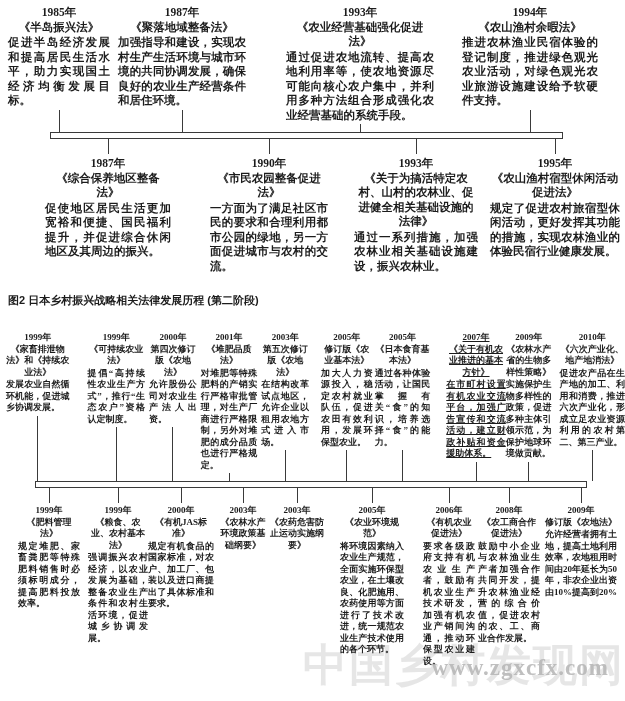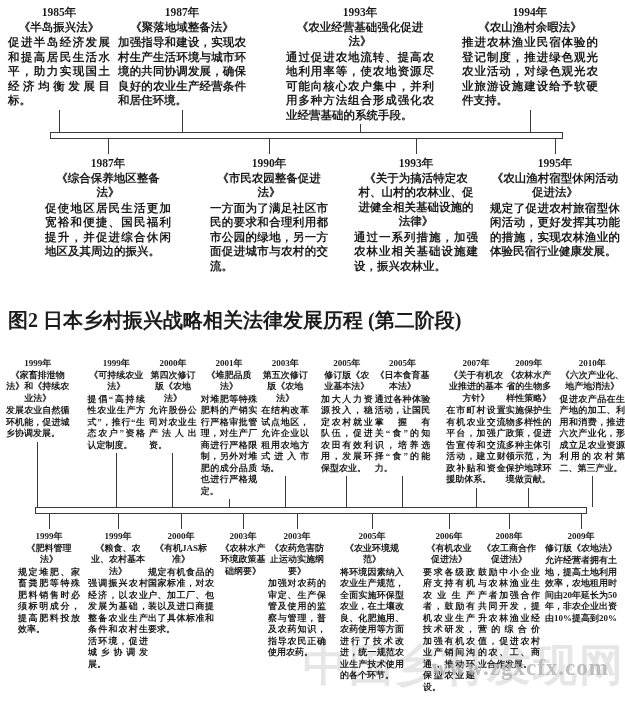--- a/index.html
+++ b/index.html
@@ -33,38 +33,38 @@
   #tl1-above .entry:nth-child(1){width:102px;margin-left:8px;}
   #tl1-above .entry:nth-child(2){width:128px;margin-left:8px;}
   #tl1-above .entry:nth-child(3){width:148px;margin-left:40px;}
   #tl1-above .entry:nth-child(4){width:136px;margin-left:28px;}
   #tl1-below .entry:nth-child(1){width:126px;margin-left:45px;}
   #tl1-below .entry:nth-child(2){width:118px;margin-left:39px;}
   #tl1-below .entry:nth-child(3){width:124px;margin-left:26px;}
   #tl1-below .entry:nth-child(4){width:130px;margin-left:12px;}
 
   .caption{
-    font-family:Liberation Serif, serif;
+    font-family:Liberation Sans, sans-serif;
     font-weight:bold;
-    font-size:20px;
-    margin:34px 0 24px 8px;
+    font-size:11px;
+    margin:20px 0 24px 8px;
   }
 
   
   #tl2{font-size:9px;line-height:11.5px;}
   #tl2-above{min-height:132px;}
   #tl2 .bar{margin:0 38px 0 35px;}
   #tl2-above .entry:nth-child(1){width:64px;margin-left:6px;}
   #tl2-above .entry:nth-child(2){width:58px;margin-left:18px;}
   #tl2-above .entry:nth-child(3){width:48px;margin-left:4px;}
   #tl2-above .entry:nth-child(4){width:57px;margin-left:4px;}
   #tl2-above .entry:nth-child(5){width:48px;margin-left:4px;}
   #tl2-above .entry:nth-child(6){width:52px;margin-left:12px;}
   #tl2-above .entry:nth-child(7){width:56px;margin-left:2px;}
-  #tl2-above .entry:nth-child(8){width:60px;margin-left:16px;}
+  #tl2-above .entry:nth-child(8){width:60px;margin-left:16px;text-decoration:underline;}
   #tl2-above .entry:nth-child(9){width:46px;margin-left:0px;}
   #tl2-above .entry:nth-child(10){width:66px;margin-left:8px;}
   #tl2-below .entry:nth-child(1){width:62px;margin-left:18px;}
   #tl2-below .entry:nth-child(2){width:60px;margin-left:8px;}
   #tl2-below .entry:nth-child(3){width:66px;margin-left:0px;}
   #tl2-below .entry:nth-child(4){width:46px;margin-left:6px;}
   #tl2-below .entry:nth-child(5){width:58px;margin-left:2px;}
   #tl2-below .entry:nth-child(6){width:64px;margin-left:14px;}
   #tl2-below .entry:nth-child(7){width:52px;margin-left:19px;}
   #tl2-below .entry:nth-child(8){width:62px;margin-left:3px;}
@@ -258,21 +258,20 @@
         <div class="entry">
     <div class="tick tick-t"></div>
     <div class="e-year">2003年</div>
     <div class="e-law">《农林水产环境政策基础纲要》</div>
 
   </div>
         <div class="entry">
     <div class="tick tick-t"></div>
     <div class="e-year">2003年</div>
     <div class="e-law">《农药危害防止运动实施纲要》</div>
-    <div class="e-desc">加强对农药的审定、生产保管及使用的监察与管理，普及农药知识，指导农民正确使用农药。</div>
 
   </div>
         <div class="entry">
     <div class="tick tick-t"></div>
     <div class="e-year">2005年</div>
     <div class="e-law">《农业环境规范》</div>
     <div class="e-desc">将环境因素纳入农业生产规范，全面实施环保型农业，在土壤改良、化肥施用、农药使用等方面进行了技术改进，统一规范农业生产技术使用的各个环节。</div>
 
   </div>
         <div class="entry">

